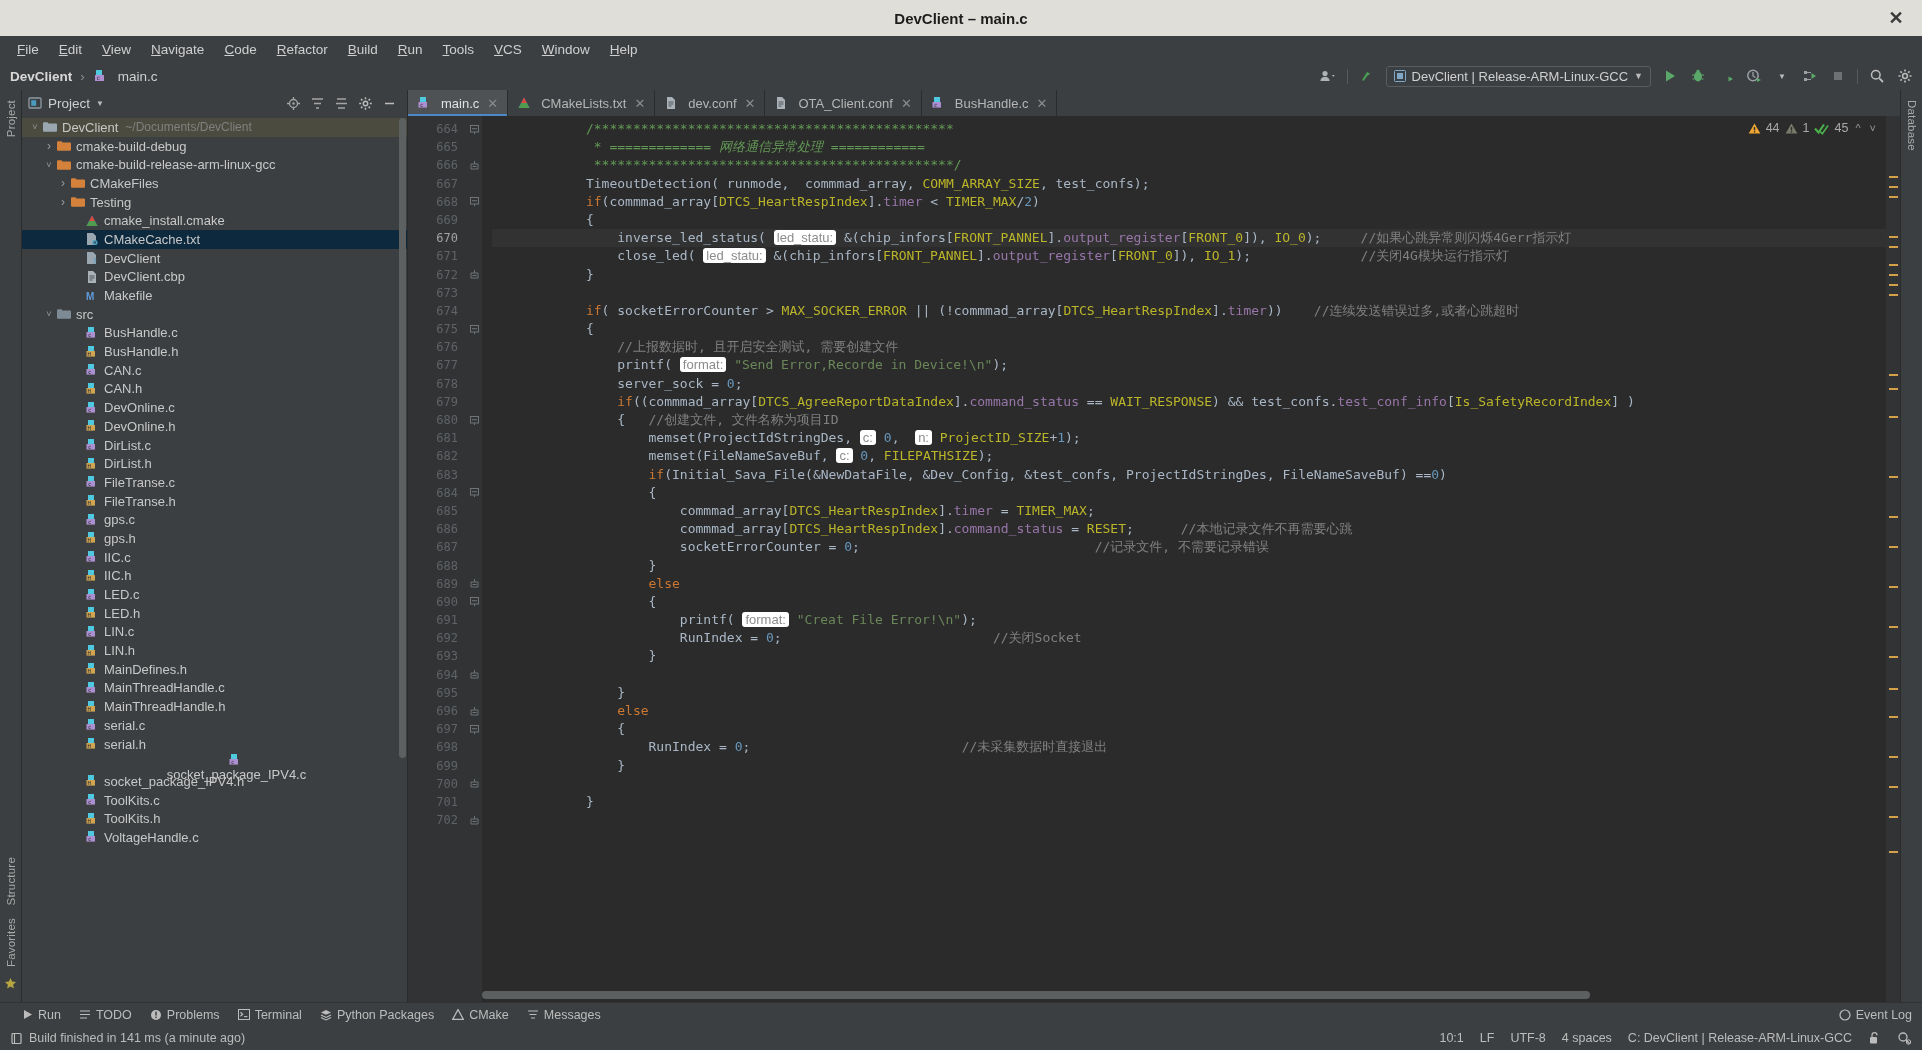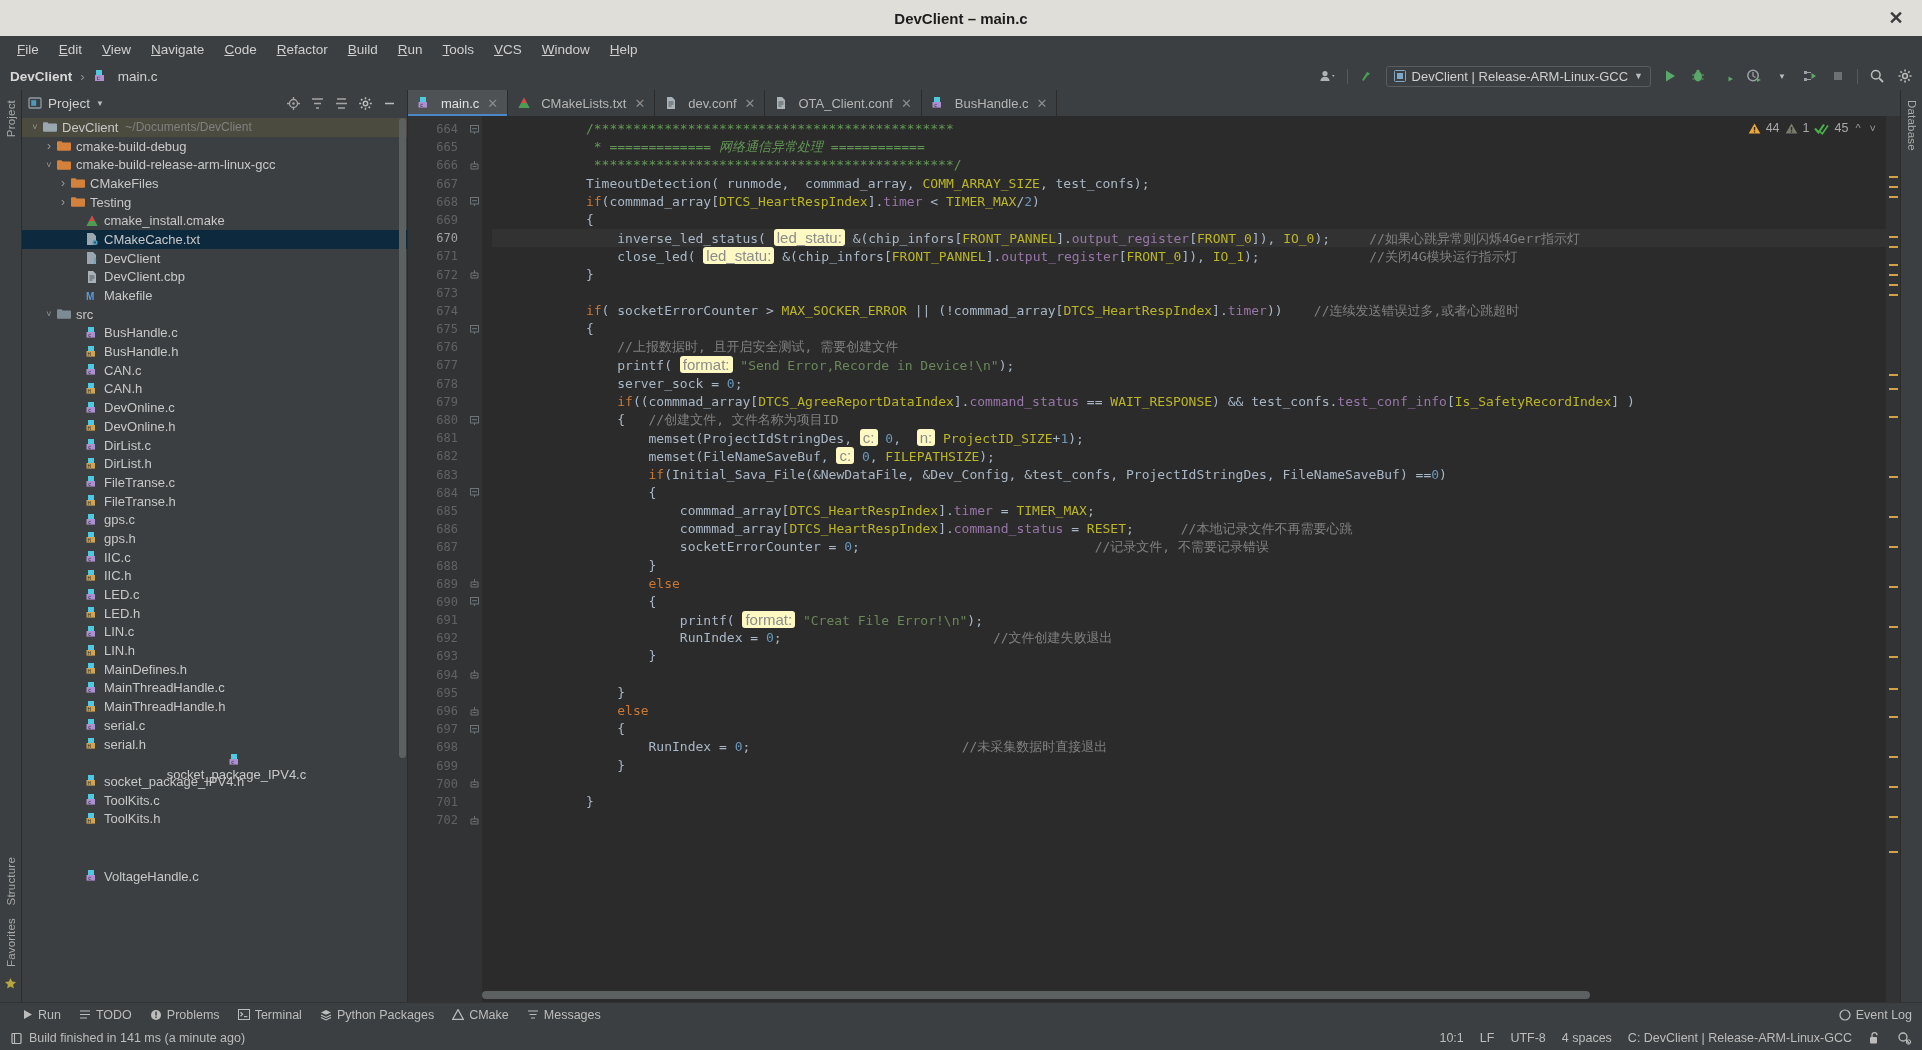--- a/index.html
+++ b/index.html
@@ -121,22 +121,22 @@
   .k  { color:#cc7832; }            
   .num{ color:#6897bb; }
   .str{ color:#6a8759; }
   .cm { color:#808080; }            
   .dc { color:#629755; }            
   .dci{ color:#629755; font-style:italic; }
   .mac{ color:#bbb529; }            
   .fld{ color:#9876aa; }            
   .id { color:#a9b7c6; }
   .hint {
-    color:#8c8c8c; background:#fef9c3; border-radius:3px;
-    font-size:15px; padding:0 3px; font-family:"Liberation Sans", sans-serif;
+    color:#8c8c8c; background:#ffffff; border-radius:3px;
+    font-size:13px; padding:0 3px; font-family:"Liberation Sans", sans-serif;
   }
 
   
   .inspect {
     position:absolute; top:5px; right:22px; display:flex; align-items:center; gap:5px;
     font-size:12.5px; color:#a9a9a9; z-index:5;
   }
   .inspect .chev { color:#9a9a9a; font-size:11px; padding:0 2px; cursor:pointer;}
 
   
@@ -746,21 +746,21 @@
             <span class="arrow"></span>
             <span class="ficon">
               <svg width="16" height="14" viewBox="0 0 16 14">
                 <rect x="4" y="1" width="6" height="5" fill="#4ec9e0"></rect>
                 <rect x="2.5" y="6" width="8.5" height="5.6" fill="#d1a452"></rect>
                 <text x="3.6" y="10.9" font-size="5.6" fill="#2b2b2b" font-family="monospace">H</text>
               </svg>
             </span>
             <span>ToolKits.h</span>
           </div>
-          <div class="node" style="padding-left: 48px; margin-top: 39px;">
+          <div class="node" style="padding-left: 48px;">
             <span class="arrow"></span>
             <span class="ficon">
               <svg width="16" height="14" viewBox="0 0 16 14">
                 <rect x="4" y="1" width="6" height="5" fill="#4ec9e0"></rect>
                 <rect x="2.5" y="6" width="8.5" height="5.6" fill="#ac8fd0"></rect>
                 <text x="4" y="10.9" font-size="5.6" fill="#2b2b2b" font-family="monospace">c</text>
               </svg>
             </span>
             <span>VoltageHandle.c</span>
           </div>
@@ -1018,21 +1018,21 @@
             <div class="cl"><span class="id">                    memset(FileNameSaveBuf, </span><span class="hint">c:</span><span class="id"> </span><span class="num">0</span><span class="id">, </span><span class="mac">FILEPATHSIZE</span><span class="id">);</span></div>
             <div class="cl"><span class="id">                    </span><span class="k">if</span><span class="id">(Initial_Sava_File(&amp;NewDataFile, &amp;Dev_Config, &amp;test_confs, ProjectIdStringDes, FileNameSaveBuf) ==</span><span class="num">0</span><span class="id">)</span></div>
             <div class="cl"><span class="id">                    {</span></div>
             <div class="cl"><span class="id">                        commmad_array[</span><span class="mac">DTCS_HeartRespIndex</span><span class="id">].</span><span class="fld">timer</span><span class="id"> = </span><span class="mac">TIMER_MAX</span><span class="id">;</span></div>
             <div class="cl"><span class="id">                        commmad_array[</span><span class="mac">DTCS_HeartRespIndex</span><span class="id">].</span><span class="fld">command_status</span><span class="id"> = </span><span class="mac">RESET</span><span class="id">;      </span><span class="cm">//本地记录文件不再需要心跳</span></div>
             <div class="cl"><span class="id">                        socketErrorCounter = </span><span class="num">0</span><span class="id">;                              </span><span class="cm">//记录文件, 不需要记录错误</span></div>
             <div class="cl"><span class="id">                    }</span></div>
             <div class="cl"><span class="id">                    </span><span class="k">else</span></div>
             <div class="cl"><span class="id">                    {</span></div>
             <div class="cl"><span class="id">                        printf( </span><span class="hint">format:</span><span class="id"> </span><span class="str">"Creat File Error!\n"</span><span class="id">);</span></div>
-            <div class="cl"><span class="id">                        RunIndex = </span><span class="num">0</span><span class="id">;                           </span><span class="cm">//文件创建失败退出</span></div>
+            <div class="cl"><span class="id">                        RunIndex = </span><span class="num">0</span><span class="id">;                           </span><span class="cm">//关闭Socket</span></div>
             <div class="cl"><span class="id">                    }</span></div>
             <div class="cl">&nbsp;</div>
             <div class="cl"><span class="id">                }</span></div>
             <div class="cl"><span class="id">                </span><span class="k">else</span></div>
             <div class="cl"><span class="id">                {</span></div>
             <div class="cl"><span class="id">                    RunIndex = </span><span class="num">0</span><span class="id">;                           </span><span class="cm">//未采集数据时直接退出</span></div>
             <div class="cl"><span class="id">                }</span></div>
             <div class="cl">&nbsp;</div>
             <div class="cl"><span class="id">            }</span></div>
           </div>

